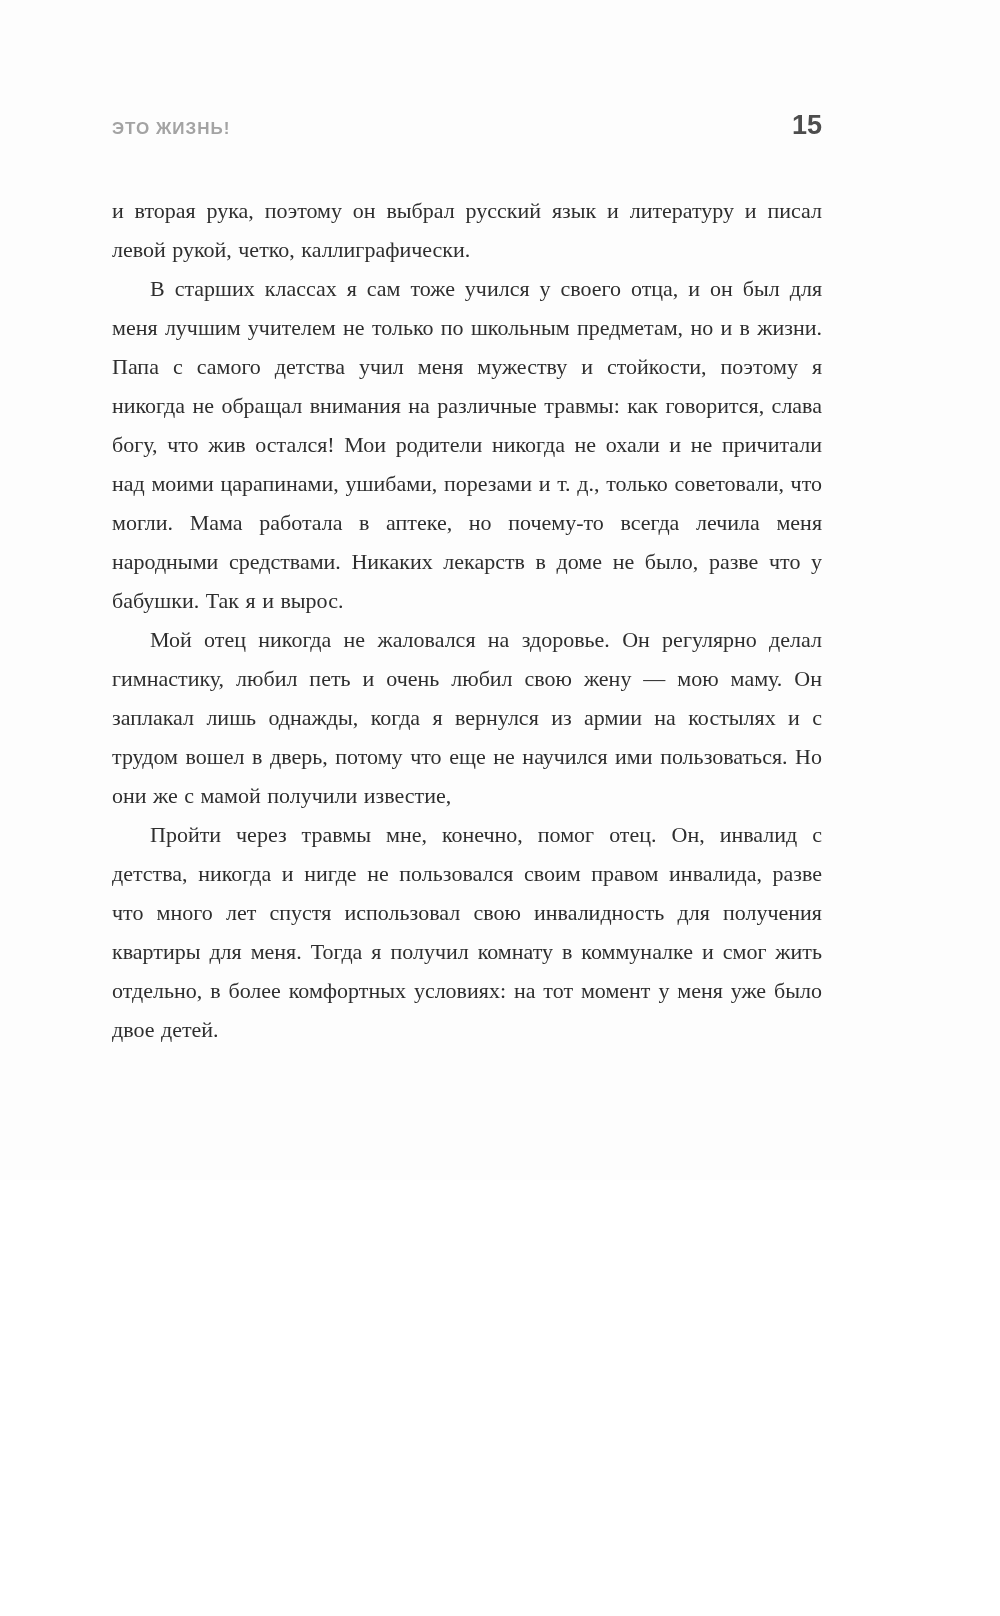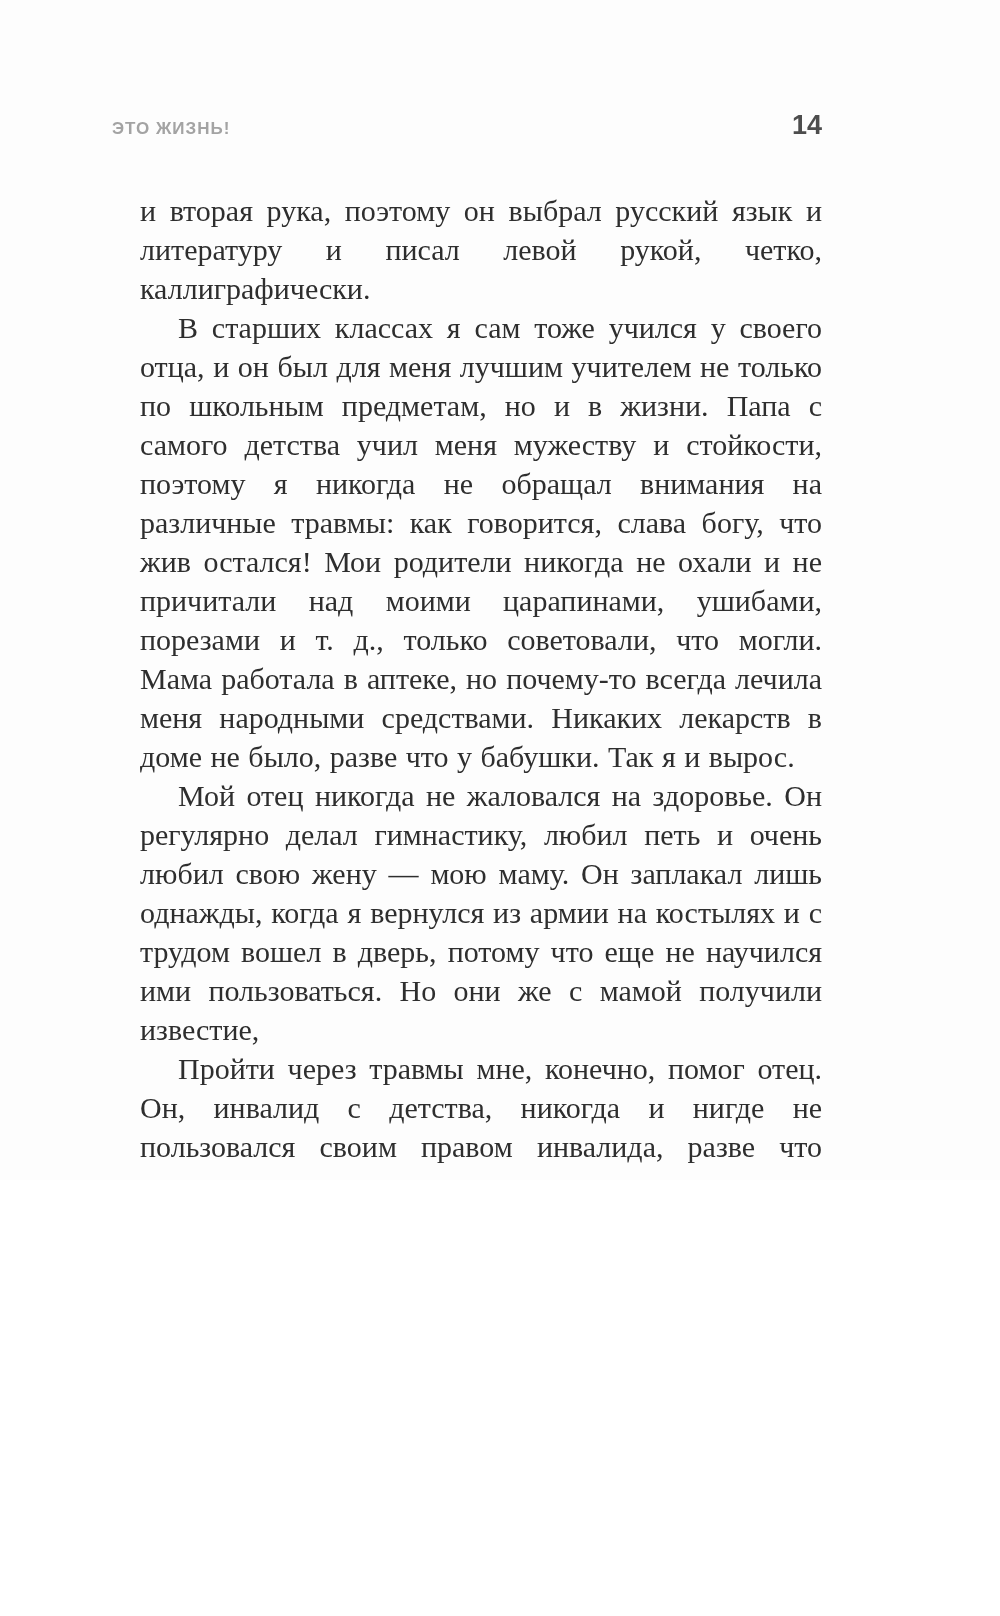--- a/index.html
+++ b/index.html
@@ -32,43 +32,42 @@
   }
   .page-number {
     font-family: "Liberation Sans", sans-serif;
     font-weight: 600;
     font-size: 27px;
     color: #4d4d4d;
   }
   .page-body {
     margin-top: 50px;
     padding: 0 178px 0 112px;
-    font-size: 30px;
+    font-size: 22px;
     line-height: 39px;
     color: #2e2e2e;
     text-align: justify;
     hyphens: auto;
     -webkit-hyphens: auto;
     word-spacing: 1px;
-    margin-left: 28px;
   }
   .para {
     margin: 0;
   }
   .para.indent {
     text-indent: 38px;
   }
 </style>
 </head>
 <body>
 
 <div class="page">
   <header class="page-header">
     <span class="running-title">ЭТО ЖИЗНЬ!</span>
-    <span class="page-number">14</span>
+    <span class="page-number">15</span>
   </header>
   <main class="page-body">
     <p class="para no-indent">и вторая рука, поэтому он выбрал русский язык и литературу и писал левой рукой, четко, каллиграфически.</p>
     <p class="para indent">В старших классах я сам тоже учился у своего отца, и он был для меня лучшим учителем не только по школьным предметам, но и в жизни. Папа с самого детства учил меня мужеству и стойкости, поэтому я никогда не обращал внимания на различные травмы: как говорится, слава богу, что жив остался! Мои родители никогда не охали и не причитали над моими царапинами, ушибами, порезами и т. д., только советовали, что могли. Мама работала в аптеке, но почему-то всегда лечила меня народными средствами. Никаких лекарств в доме не было, разве что у бабушки. Так я и вырос.</p>
     <p class="para indent">Мой отец никогда не жаловался на здоровье. Он регулярно делал гимнастику, любил петь и очень любил свою жену — мою маму. Он заплакал лишь однажды, когда я вернулся из армии на костылях и с трудом вошел в дверь, потому что еще не научился ими пользоваться. Но они же с мамой получили известие,</p>
     <p class="para indent">Пройти через травмы мне, конечно, помог отец. Он, инвалид с детства, никогда и нигде не пользовался своим правом инвалида, разве что много лет спустя использовал свою инвалидность для получения квартиры для меня. Тогда я получил комнату в коммуналке и смог жить отдельно, в более комфортных условиях: на тот момент у меня уже было двое детей.</p>
   </main>
 </div>
 
 </body></html>

